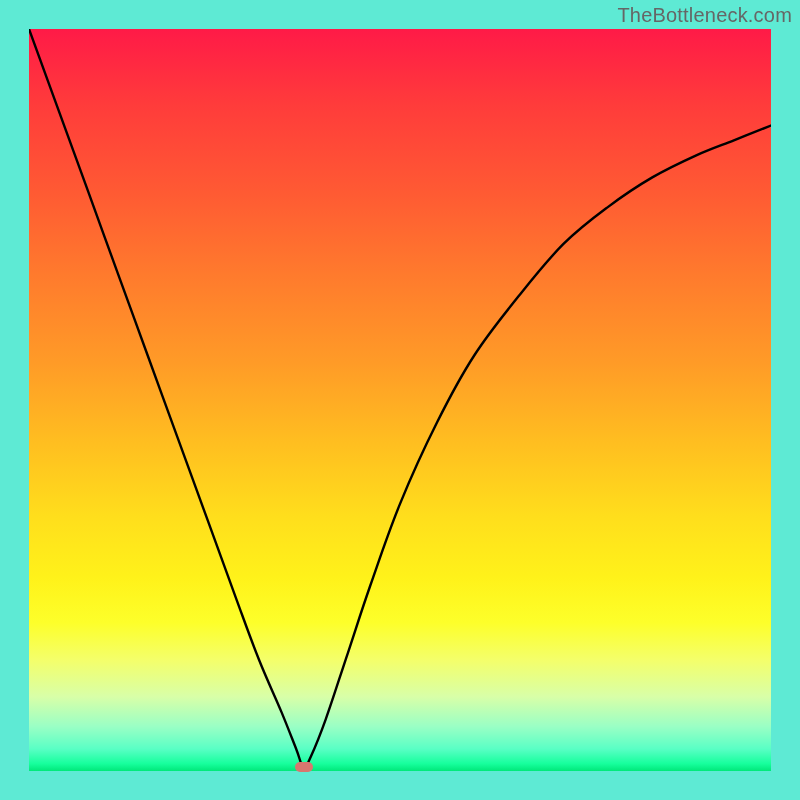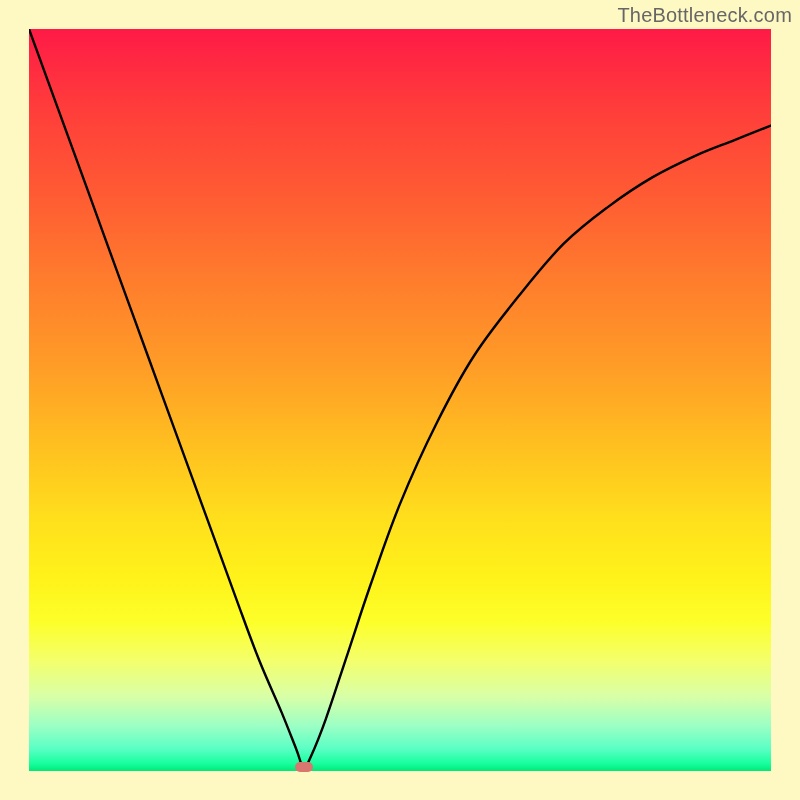--- a/index.html
+++ b/index.html
@@ -10,21 +10,21 @@
     position: relative;
     font-family: Arial, sans-serif;
     overflow: hidden;
   }
   .frame {
     position: absolute;
     top: 0;
     left: 0;
     width: 800px;
     height: 800px;
-    background: #fef9c3;
+    background: #5eead4;
   }
   .plot-area {
     position: absolute;
     top: 29px;
     left: 29px;
     width: 742px;
     height: 742px;
     background: linear-gradient(to bottom,
       #ff1a47 0%,
       #ff3b3b 10%,

